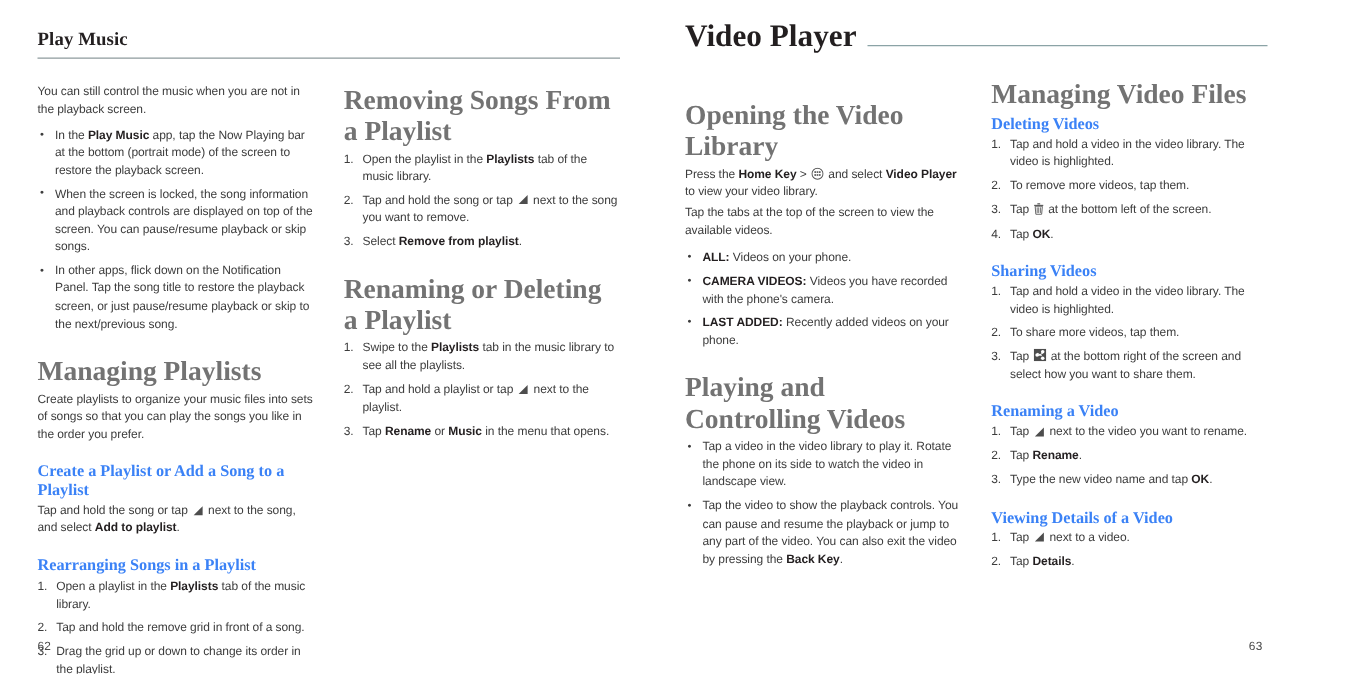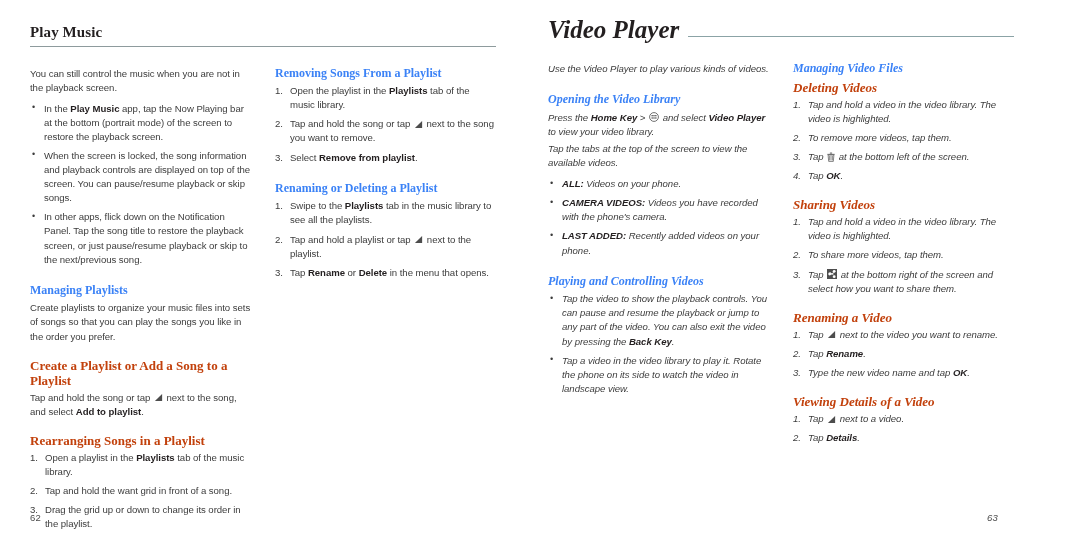--- a/index.html
+++ b/index.html
@@ -8,21 +8,21 @@
   }
   body {
     width: 1080px; height: 539px;
     font-family: "Liberation Sans", sans-serif;
     color: #231f20;
     overflow: hidden;
   }
   .spread { display: flex; width: 908px; height: 539px; }
   .page { position: relative; width: 540px; height: 539px; box-sizing: border-box; }
   .page-left  { padding: 0 22px 0 30px; }
-  .page-right { padding: 0 22px 0 30px; font-style: italic; }
+  .page-right { padding: 0 22px 0 30px; }
 
   
   .hdr-small {
     font-family: "Liberation Serif", serif;
     font-weight: bold;
     font-size: 15px;
     letter-spacing: .1px;
     color: #231f20;
     padding-top: 24px;
     margin: 0;
@@ -62,33 +62,33 @@
     gap: 24px;
     margin-top: 20px;
   }
   .col { width: 221px; }
   .col-r { width: 221px; }
 
   
   .h2 {
     font-family: "Liberation Serif", serif;
     font-weight: bold;
-    font-size: 12px;
+    font-size: 22px;
     line-height: 1.14;
     margin: 0 0 4px 0;
-    color: #3b82f6;
+    color: #737373;
   }
   .h2.spaced { margin-top: 17px; }
   .h3 {
     font-family: "Liberation Serif", serif;
     font-weight: bold;
     font-size: 13px;
     line-height: 1.16;
     margin: 0 0 3px 0;
-    color: #c2410c;
+    color: #3b82f6;
   }
   .h3.spaced { margin-top: 14px; }
 
   p.body {
     font-size: 9.6px;
     line-height: 1.47;
     margin: 0 0 7px 0;
     color: #3c3c3c;
     letter-spacing: -0.05px;
   }
@@ -135,21 +135,21 @@
   
   .pgnum {
     position: absolute;
     bottom: 16px;
     font-size: 9.5px;
     color: #4a4a4a;
     letter-spacing: .2px;
     margin-top: 28px;
   }
   .pgnum-left  { left: 30px; }
-  .pgnum-right { right: 38px; }
+  .pgnum-right { right: 26px; }
 </style>
 </head>
 <body>
 
 <div class="spread">
 
   <div class="page page-left">
 
     <h1 class="hdr-small">Play Music</h1>
     <div class="hdr-rule"></div>
@@ -170,21 +170,21 @@
 
         <h3 class="h3 spaced">Create a Playlist or Add a Song to a Playlist</h3>
         <p class="body"><span>Tap and hold the song or tap </span><span class="ico"><svg width="9" height="9" viewBox="0 0 10 10">
                 <rect x="0" y="0" width="10" height="10" fill="#ffffff"></rect>
                 <polygon points="1,9 9,9 9,1" fill="#4d4d4d"></polygon>
               </svg></span><span> next to the song, and select </span><span class="b">Add to playlist</span><span>.</span></p>
 
         <h3 class="h3 spaced">Rearranging Songs in a Playlist</h3>
         <ol class="num">
           <li><span>Open a playlist in the </span><span class="b">Playlists</span><span> tab of the music library.</span></li>
-          <li><span>Tap and hold the want grid in front of a song.</span></li>
+          <li><span>Tap and hold the remove grid in front of a song.</span></li>
           <li><span>Drag the grid up or down to change its order in the playlist.</span></li>
         </ol>
       </div>
 
       <div class="col-r">
         <h2 class="h2">Removing Songs From a Playlist</h2>
         <ol class="num">
           <li><span>Open the playlist in the </span><span class="b">Playlists</span><span> tab of the music library.</span></li>
           <li><span>Tap and hold the song or tap </span><span class="ico"><svg width="9" height="9" viewBox="0 0 10 10">
                   <rect x="0" y="0" width="10" height="10" fill="#ffffff"></rect>
@@ -193,40 +193,39 @@
           <li><span>Select </span><span class="b">Remove from playlist</span><span>.</span></li>
         </ol>
 
         <h2 class="h2 spaced">Renaming or Deleting a Playlist</h2>
         <ol class="num">
           <li><span>Swipe to the </span><span class="b">Playlists</span><span> tab in the music library to see all the playlists.</span></li>
           <li><span>Tap and hold a playlist or tap </span><span class="ico"><svg width="9" height="9" viewBox="0 0 10 10">
                   <rect x="0" y="0" width="10" height="10" fill="#ffffff"></rect>
                   <polygon points="1,9 9,9 9,1" fill="#4d4d4d"></polygon>
                 </svg></span><span> next to the playlist.</span></li>
-          <li><span>Tap </span><span class="b">Rename</span><span> or </span><span class="b">Delete</span><span> in the menu that opens.</span></li>
+          <li><span>Tap </span><span class="b">Rename</span><span> or </span><span class="b">Music</span><span> in the menu that opens.</span></li>
         </ol>
       </div>
 
     </div>
 
     <div class="pgnum pgnum-left">62</div>
   </div>
 
   <div class="page page-right">
 
     <div class="hdr-big-wrap">
       <h1 class="hdr-big">Video Player</h1>
       <div class="hdr-big-rule"></div>
     </div>
 
     <div class="cols">
 
       <div class="col">
-        <p class="body">Use the Video Player to play various kinds of videos.</p>
 
         <h2 class="h2 spaced">Opening the Video Library</h2>
         <p class="body tight"><span>Press the </span><span class="b">Home Key</span><span> &gt; </span><span class="ico"><svg width="10" height="10" viewBox="0 0 12 12">
                 <circle cx="6" cy="6" r="5.3" fill="none" stroke="#555" stroke-width="1"></circle>
                 <rect x="3" y="3.6" width="1.6" height="1.6" fill="#555"></rect>
                 <rect x="5.2" y="3.6" width="1.6" height="1.6" fill="#555"></rect>
                 <rect x="7.4" y="3.6" width="1.6" height="1.6" fill="#555"></rect>
                 <rect x="3" y="6.4" width="1.6" height="1.6" fill="#555"></rect>
                 <rect x="5.2" y="6.4" width="1.6" height="1.6" fill="#555"></rect>
                 <rect x="7.4" y="6.4" width="1.6" height="1.6" fill="#555"></rect>
@@ -234,22 +233,22 @@
         <p class="body">Tap the tabs at the top of the screen to view the available videos.</p>
 
         <ul class="bul">
           <li><span class="b">ALL:</span><span> Videos on your phone.</span></li>
           <li><span class="b">CAMERA VIDEOS:</span><span> Videos you have recorded with the phone's camera.</span></li>
           <li><span class="b">LAST ADDED:</span><span> Recently added videos on your phone.</span></li>
         </ul>
 
         <h2 class="h2 spaced">Playing and Controlling Videos</h2>
         <ul class="bul">
+          <li><span>Tap a video in the video library to play it. Rotate the phone on its side to watch the video in landscape view.</span></li>
           <li><span>Tap the video to show the playback controls. You can pause and resume the playback or jump to any part of the video. You can also exit the video by pressing the </span><span class="b">Back Key</span><span>.</span></li>
-          <li><span>Tap a video in the video library to play it. Rotate the phone on its side to watch the video in landscape view.</span></li>
         </ul>
       </div>
 
       <div class="col-r">
         <h2 class="h2">Managing Video Files</h2>
 
         <h3 class="h3">Deleting Videos</h3>
         <ol class="num">
           <li><span>Tap and hold a video in the video library. The video is highlighted.</span></li>
           <li><span>To remove more videos, tap them.</span></li>

